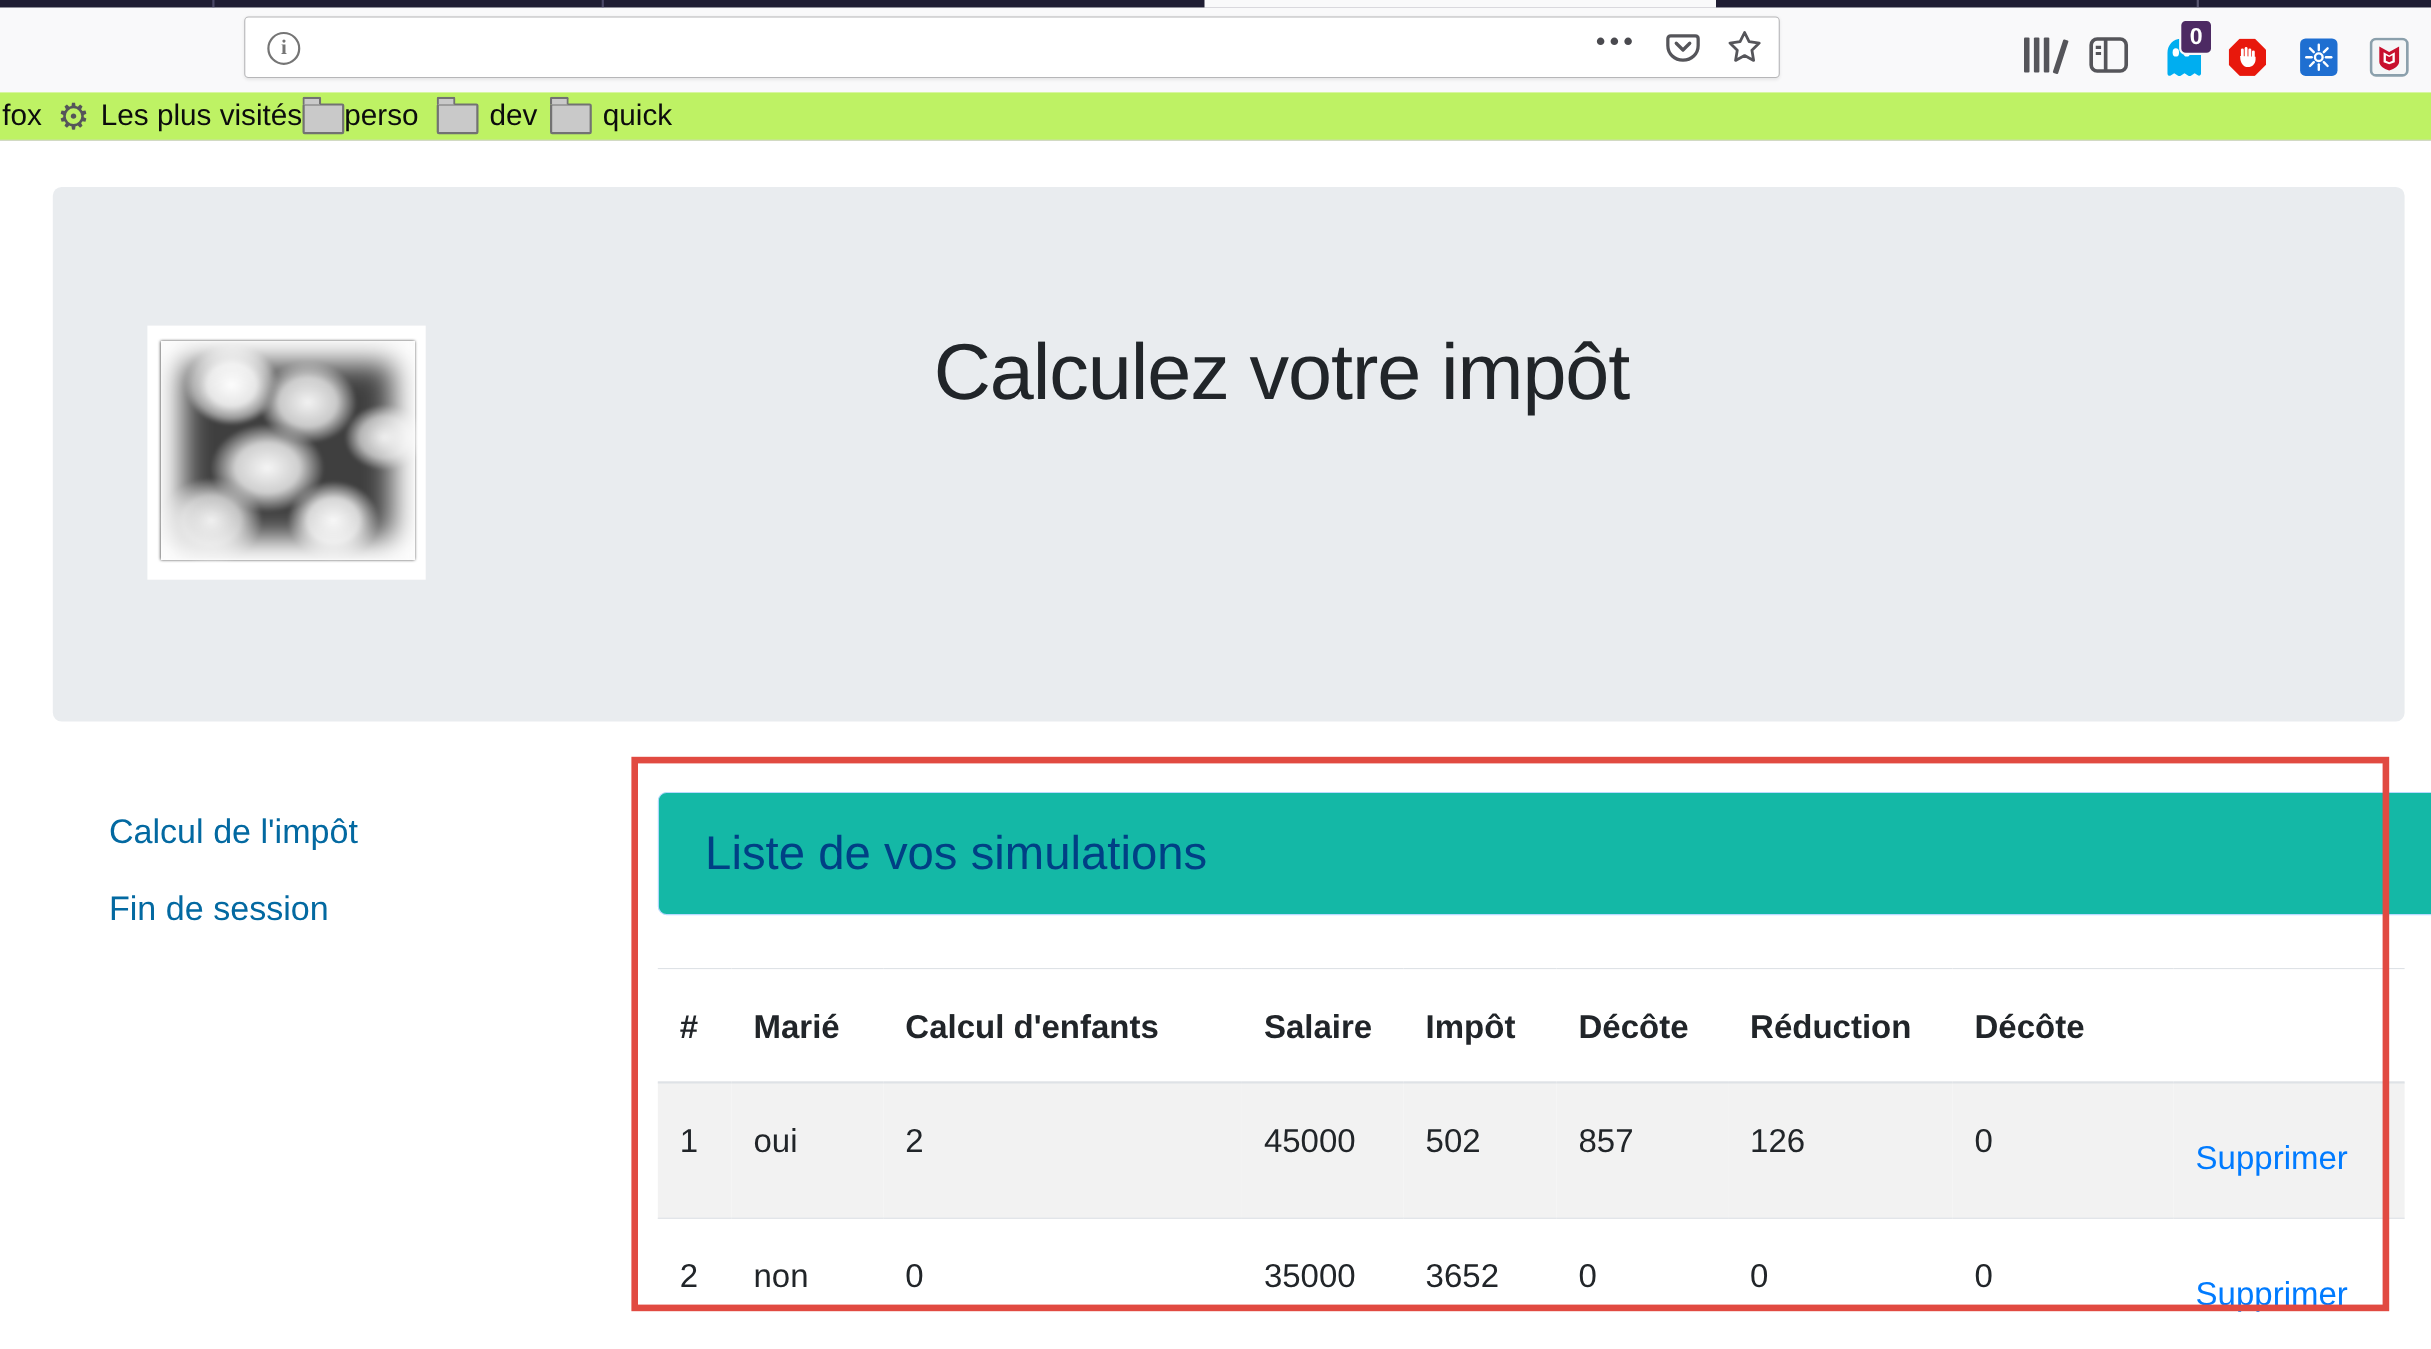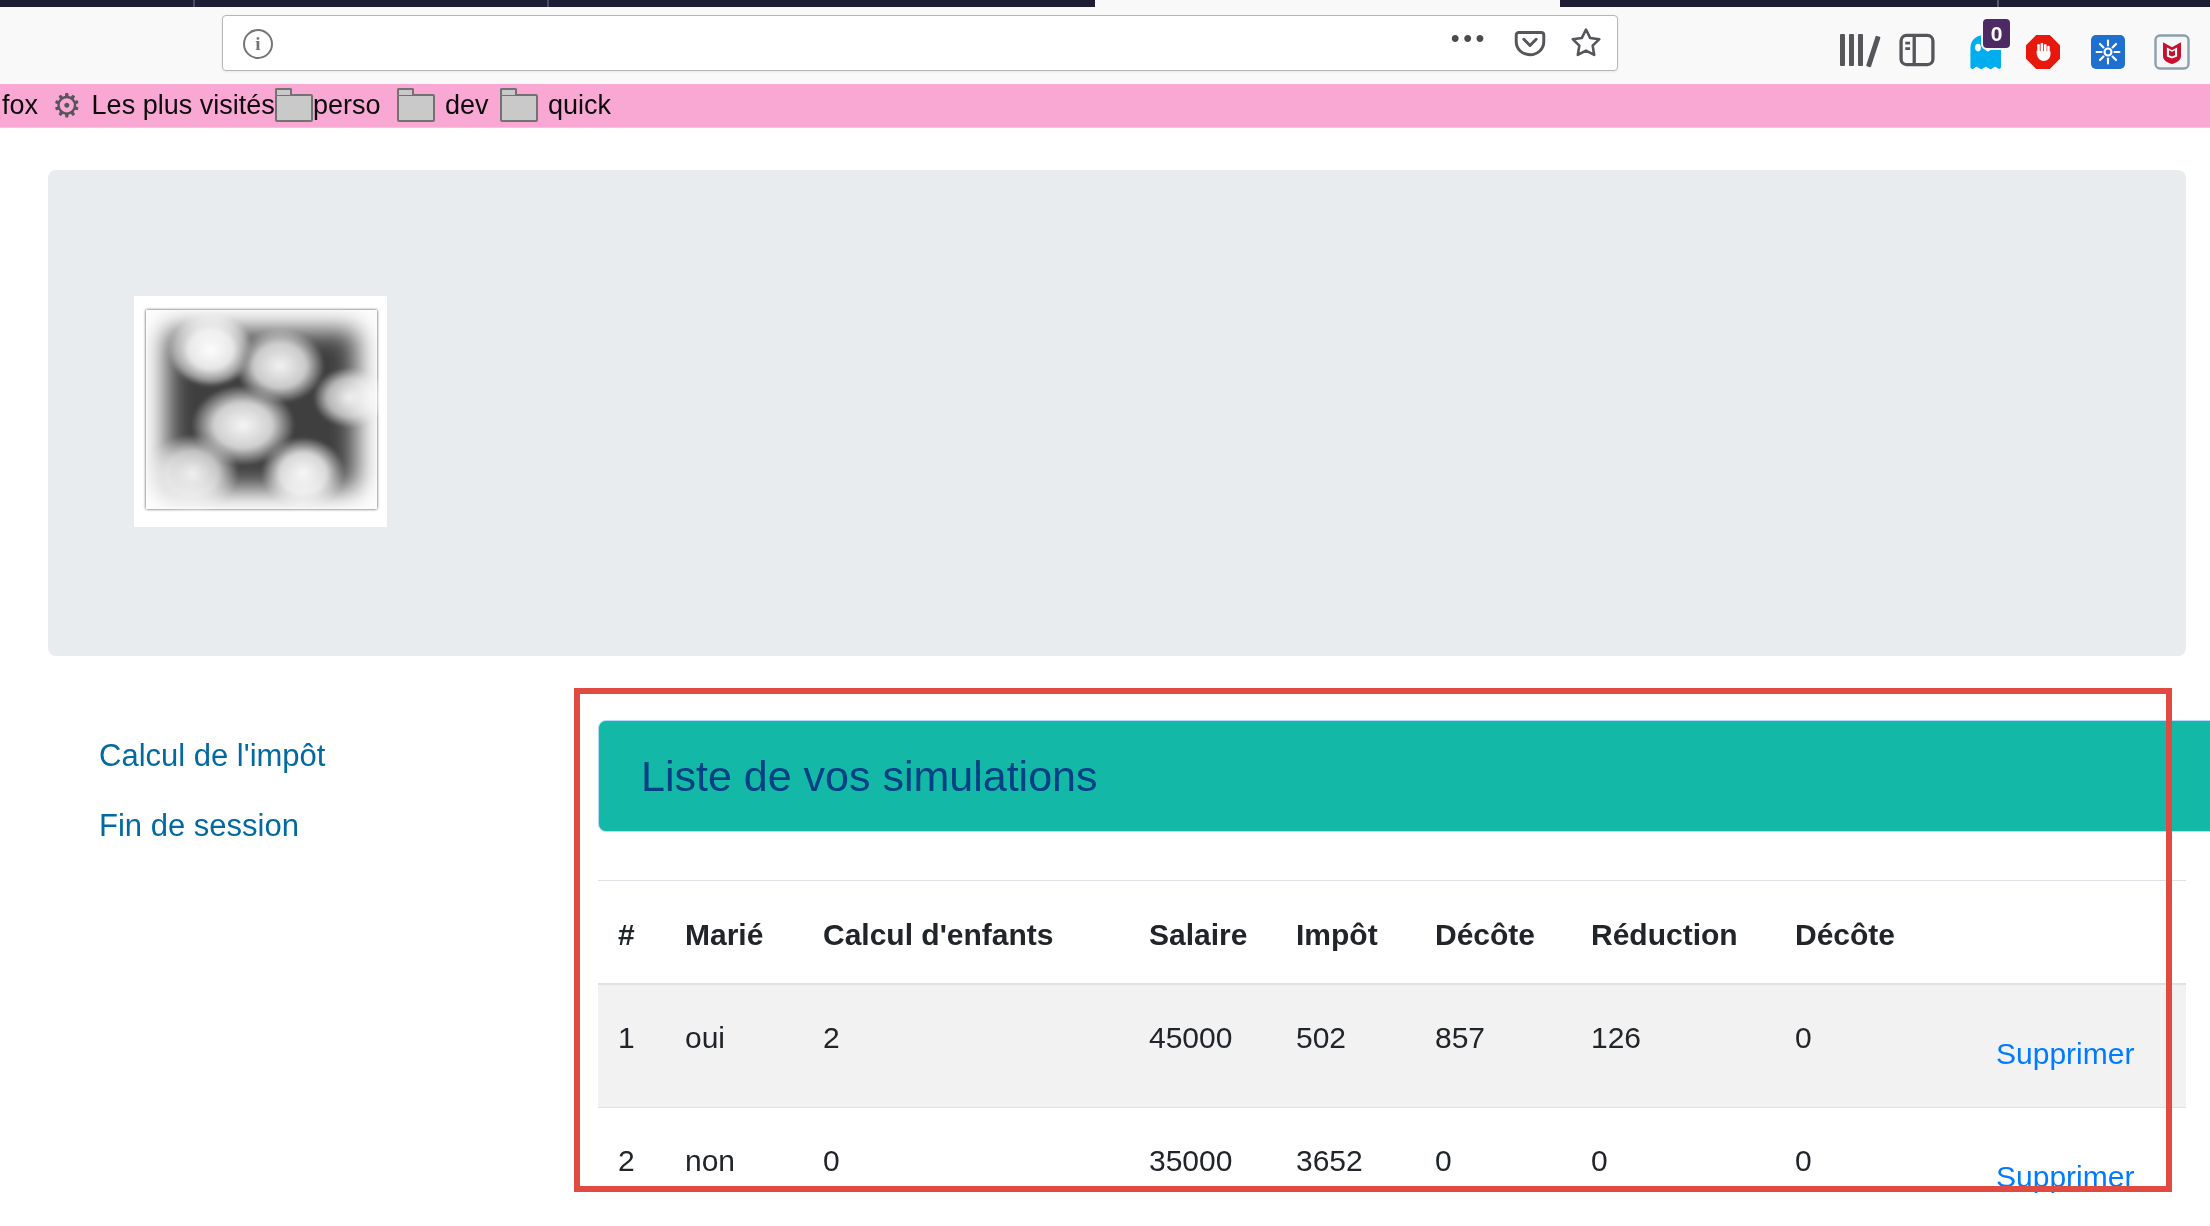--- a/index.html
+++ b/index.html
@@ -33,21 +33,21 @@
   .lib-bars span:nth-child(4){left:28px;transform:rotate(18deg);transform-origin:bottom left;}
   .ghost-wrap{position:relative;}
   .badge{position:absolute;left:17px;top:-16px;width:27px;height:29px;background:#4d2a63;border-radius:6px;
          color:#fff;font-size:21px;font-weight:bold;display:flex;align-items:center;justify-content:center;border:2px solid #f9f9fa;}
   .octagon{width:34px;height:34px;background:#e8180c;
            clip-path:polygon(30% 0,70% 0,100% 30%,100% 70%,70% 100%,30% 100%,0 70%,0 30%);
            display:flex;align-items:center;justify-content:center;}
   .blue-sq{width:34px;height:34px;background:#1f6fd1;border-radius:5px;display:flex;align-items:center;justify-content:center;}
 
   
-  .bookmarksbar{position:absolute;left:0;top:84px;width:2210px;height:43px;background:#f9a8d4;
+  .bookmarksbar{position:absolute;left:0;top:84px;width:2210px;height:43px;background:#bef264;
                 border-bottom:1px solid #d4d4d4;text-decoration:underline;}
   .bm{position:absolute;top:0;height:43px;display:flex;align-items:center;font-size:27px;color:#0c0c0d;}
   .gear{color:#55555a;font-size:33px;line-height:1;}
   .folder{position:relative;width:34px;height:24px;background:#c9c9c9;border:2px solid #727272;border-radius:2px;margin-top:4px;}
   .folder::before{content:"";position:absolute;left:-2px;top:-8px;width:13px;height:5px;background:#c9c9c9;
                   border:2px solid #727272;border-bottom:none;border-radius:2px 2px 0 0;}
 
   
   .jumbotron{position:absolute;left:48px;top:170px;width:2138px;height:486px;background:#e9ecef;border-radius:8px;}
   .photo{position:absolute;left:134px;top:296px;width:253px;height:231px;background:#fff;}
@@ -191,20 +191,21 @@
       <span class="folder"></span>
       <span style="margin-left:10px">quick</span>
     </div>
   </div>
 
   <div class="jumbotron"></div>
   <div class="photo">
     <div class="flower"></div>
     <div class="vignette"></div>
   </div>
+  <h1 class="page-title">Calculez votre impôt</h1>
 
   <a class="navlink" style="top:738px">Calcul de l'impôt</a>
   <a class="navlink" style="top:808px">Fin de session</a>
 
   <div class="panel-header">
     <span>Liste de vos simulations</span>
   </div>
 
   <table class="sim">
     <colgroup>

